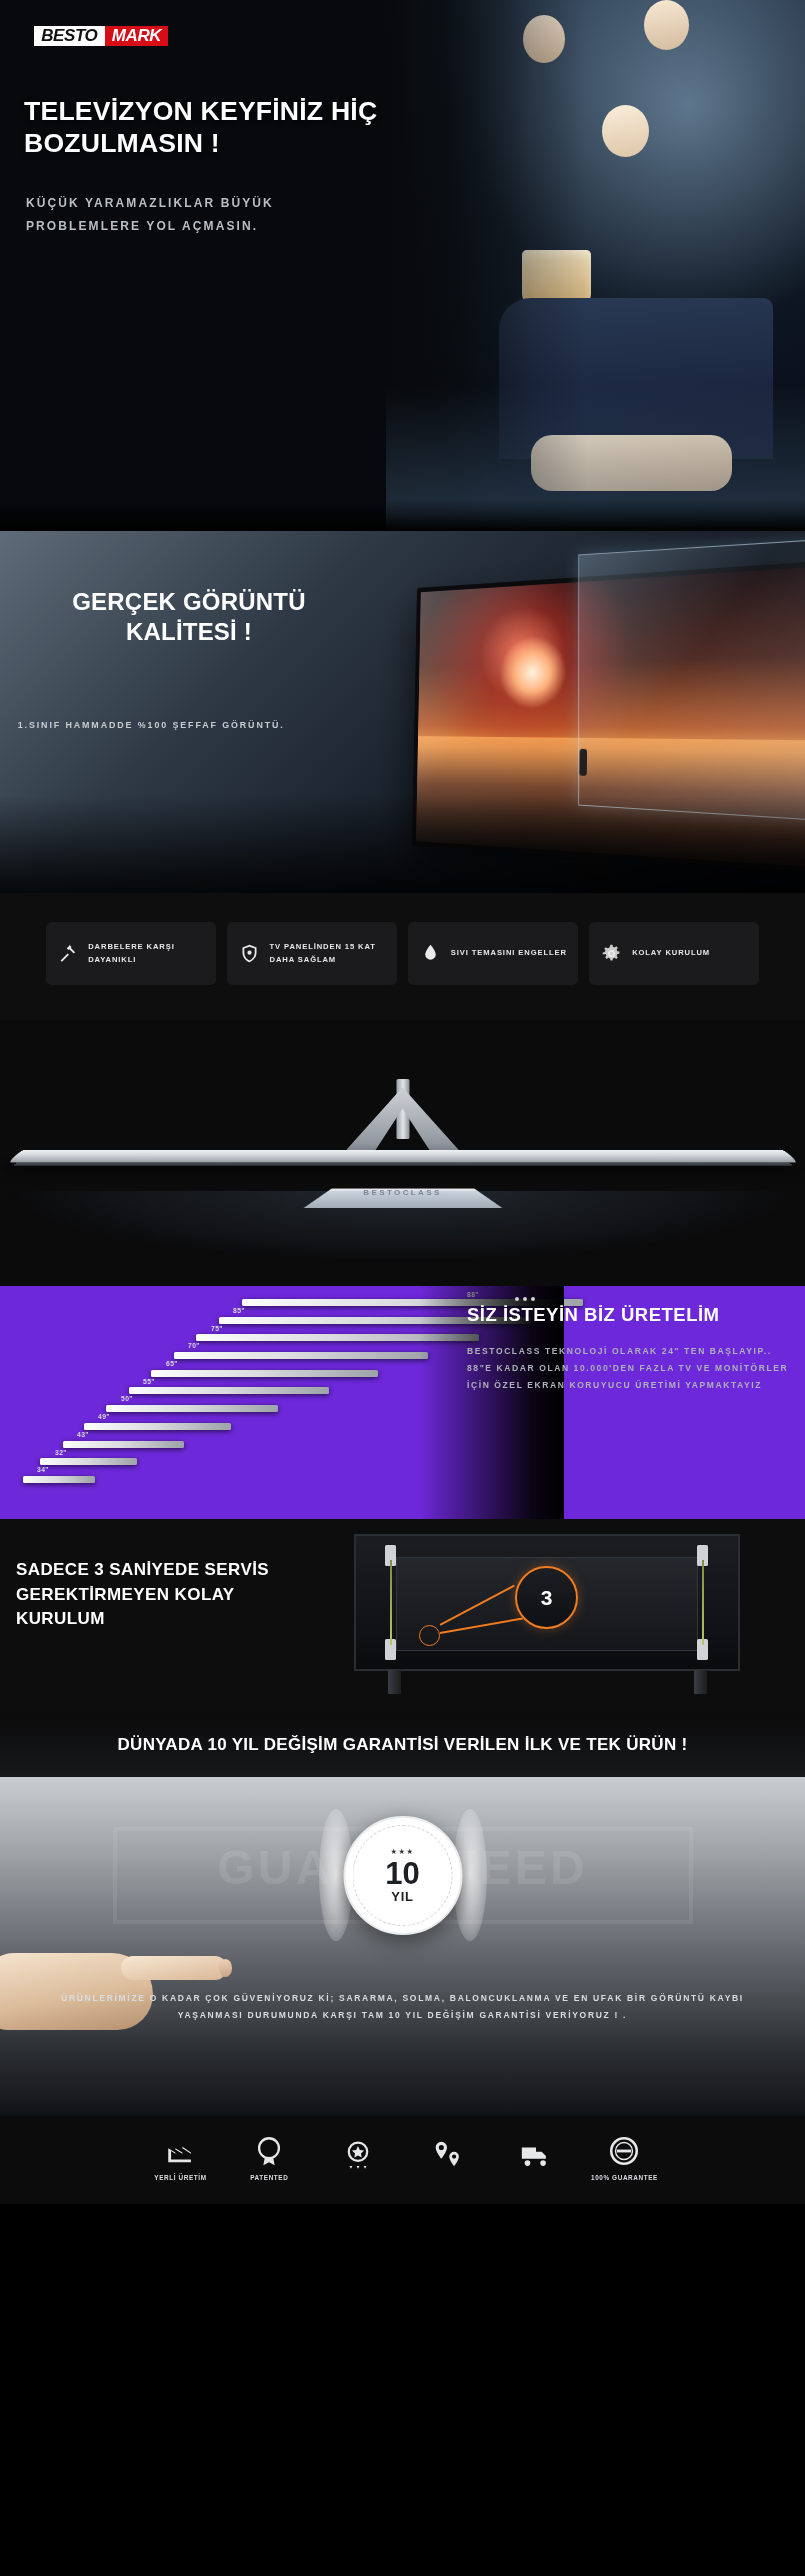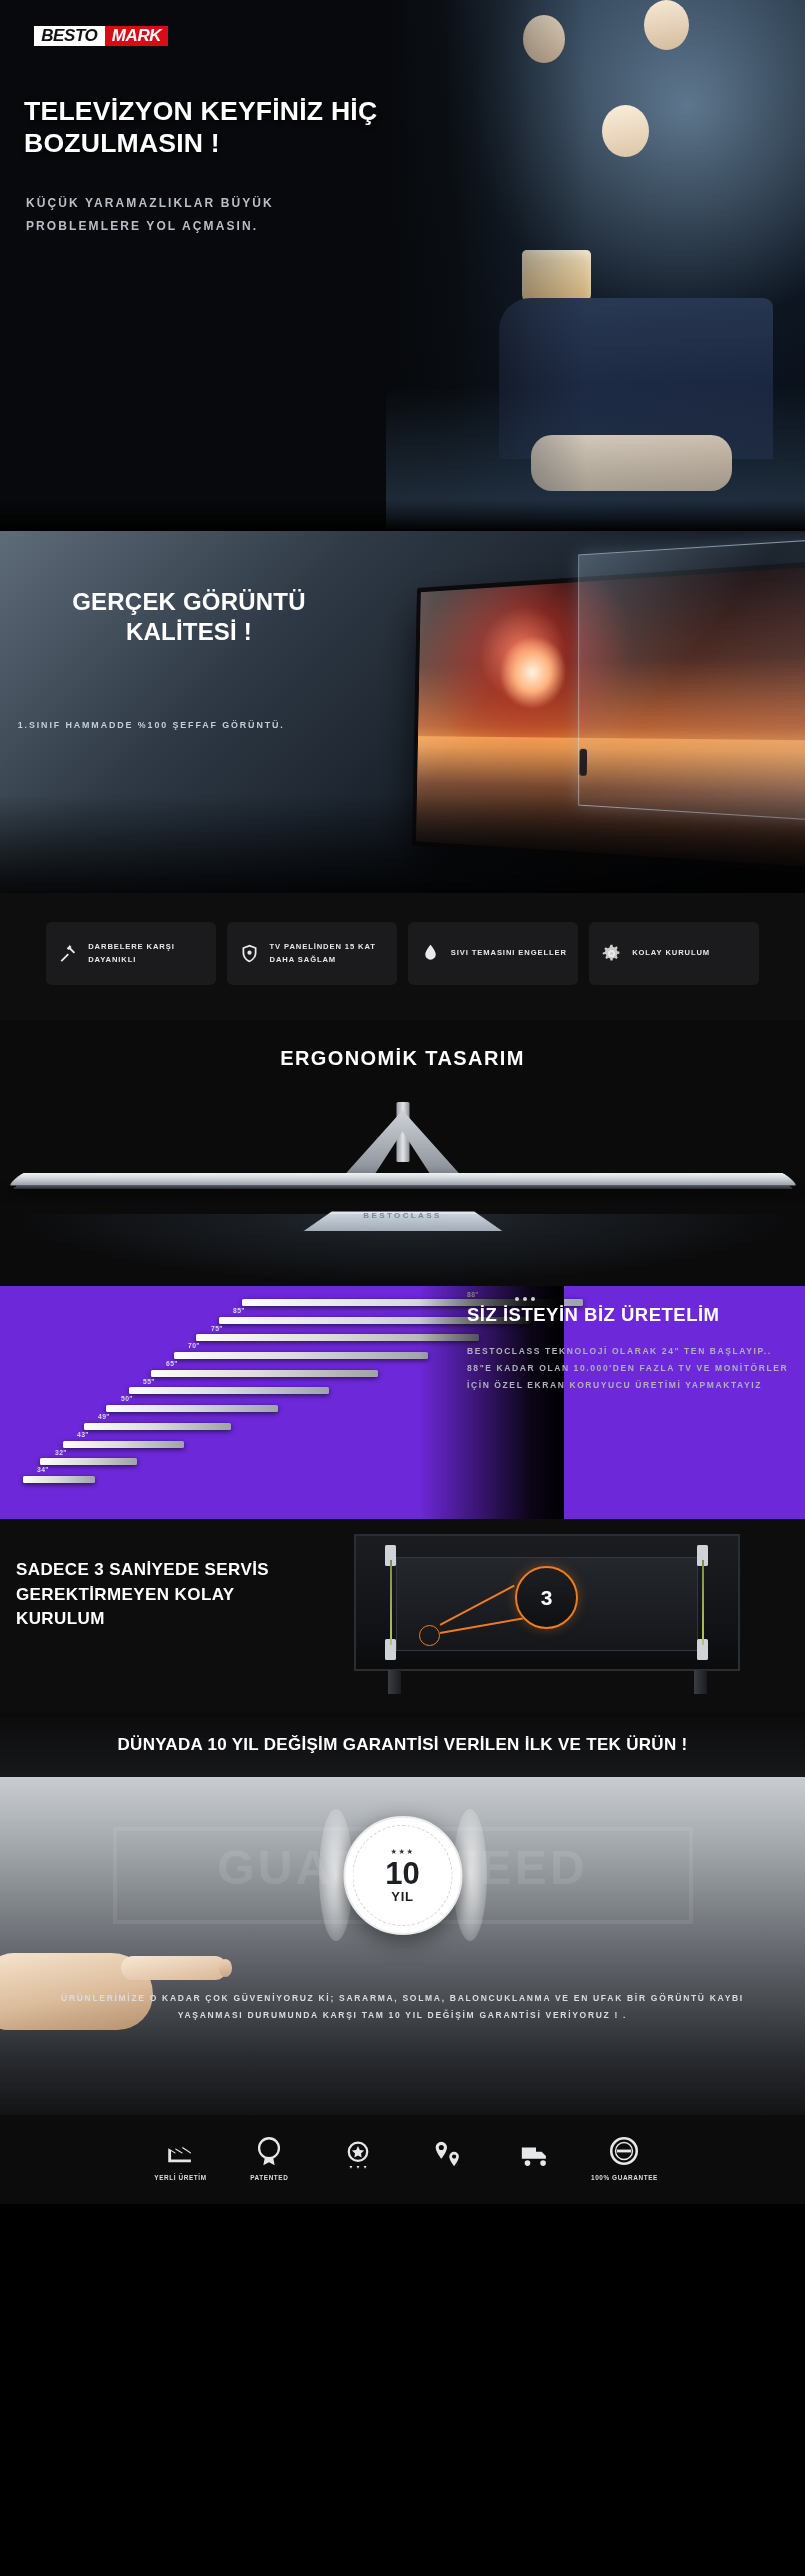--- a/index.html
+++ b/index.html
@@ -465,21 +465,20 @@
               <path d="M10.8 2h2.4l.4 2.3 2 .8 1.9-1.3 1.7 1.7-1.3 1.9.8 2 2.3.4v2.4l-2.3.4-.8 2 1.3 1.9-1.7 1.7-1.9-1.3-2 .8-.4 2.3h-2.4l-.4-2.3-2-.8-1.9 1.3-1.7-1.7 1.3-1.9-.8-2L2 13.2v-2.4l2.3-.4.8-2L3.8 6.5l1.7-1.7 1.9 1.3 2-.8z" opacity=".85"></path>
             </svg>
         </div>
         <div class="feat-txt">KOLAY KURULUM</div>
       </div>
 
     </div>
   </section>
 
   <section class="ergo">
-    <div class="ergo-title">ERGONOMİK TASARIM</div>
     <div class="ergo-stage">
       <div class="ergo-post"></div>
       <div class="ergo-bracket"></div>
       <div class="ergo-panel"></div>
       <div class="ergo-panel-edge"></div>
       <div class="ergo-base"></div>
       <div class="ergo-logo">BESTOCLASS</div>
       <div class="ergo-glow"></div>
     </div>
   </section>

